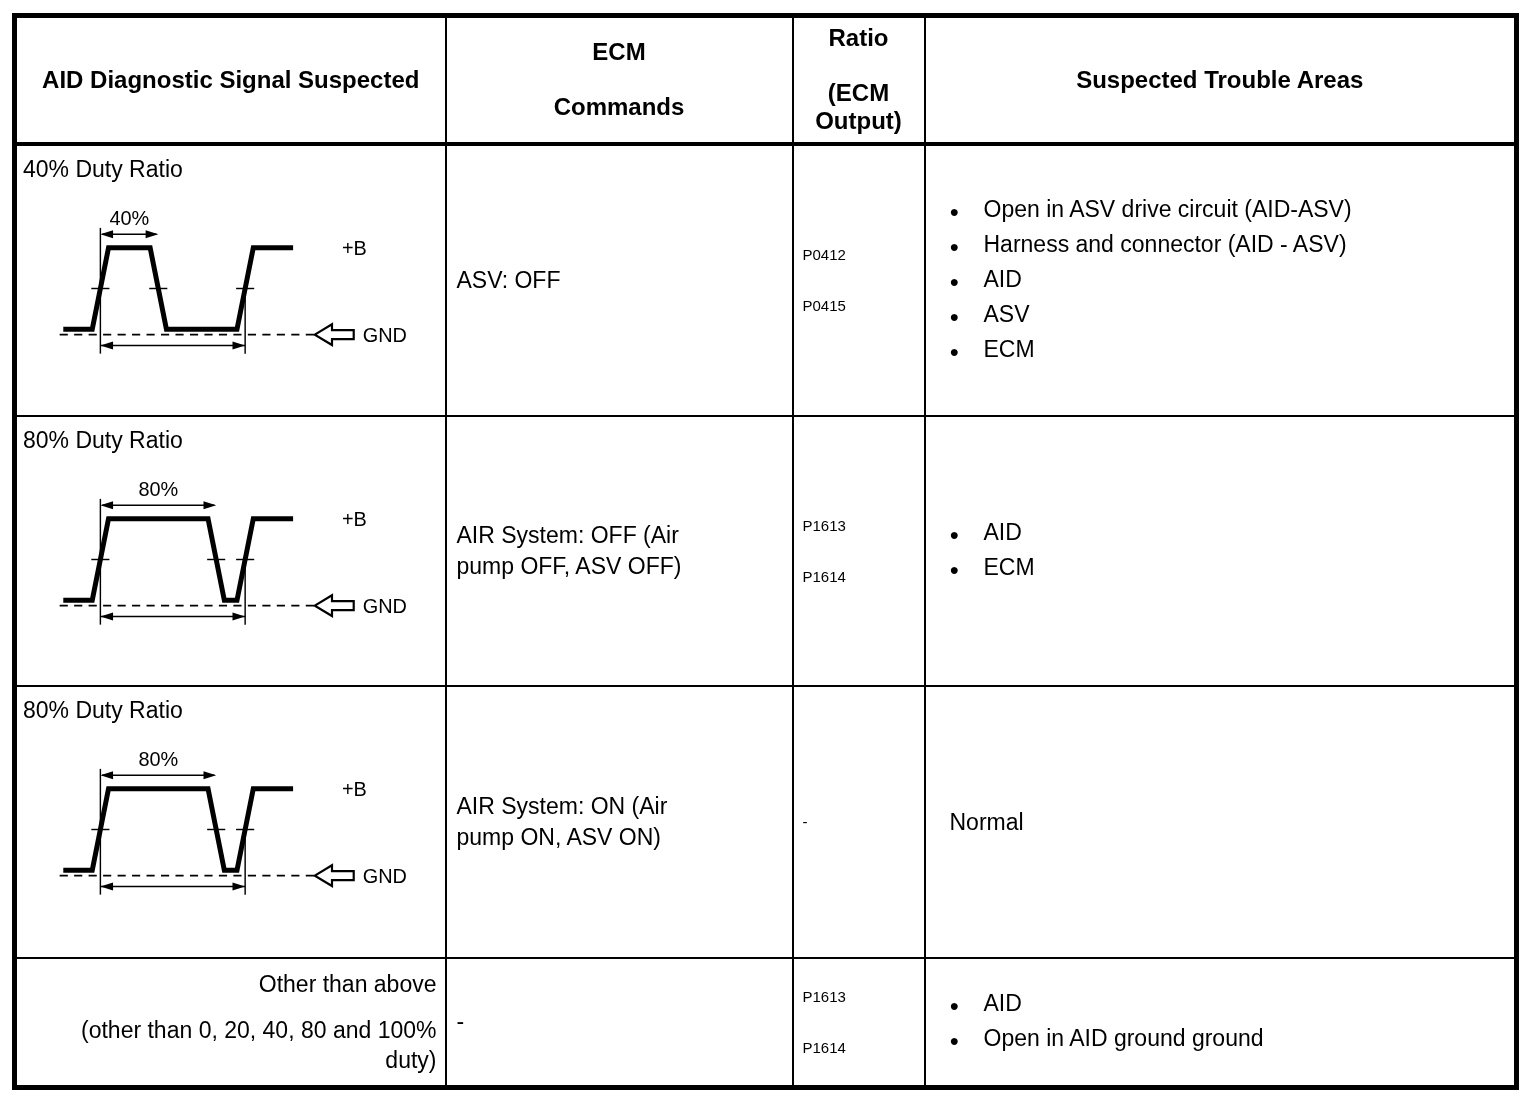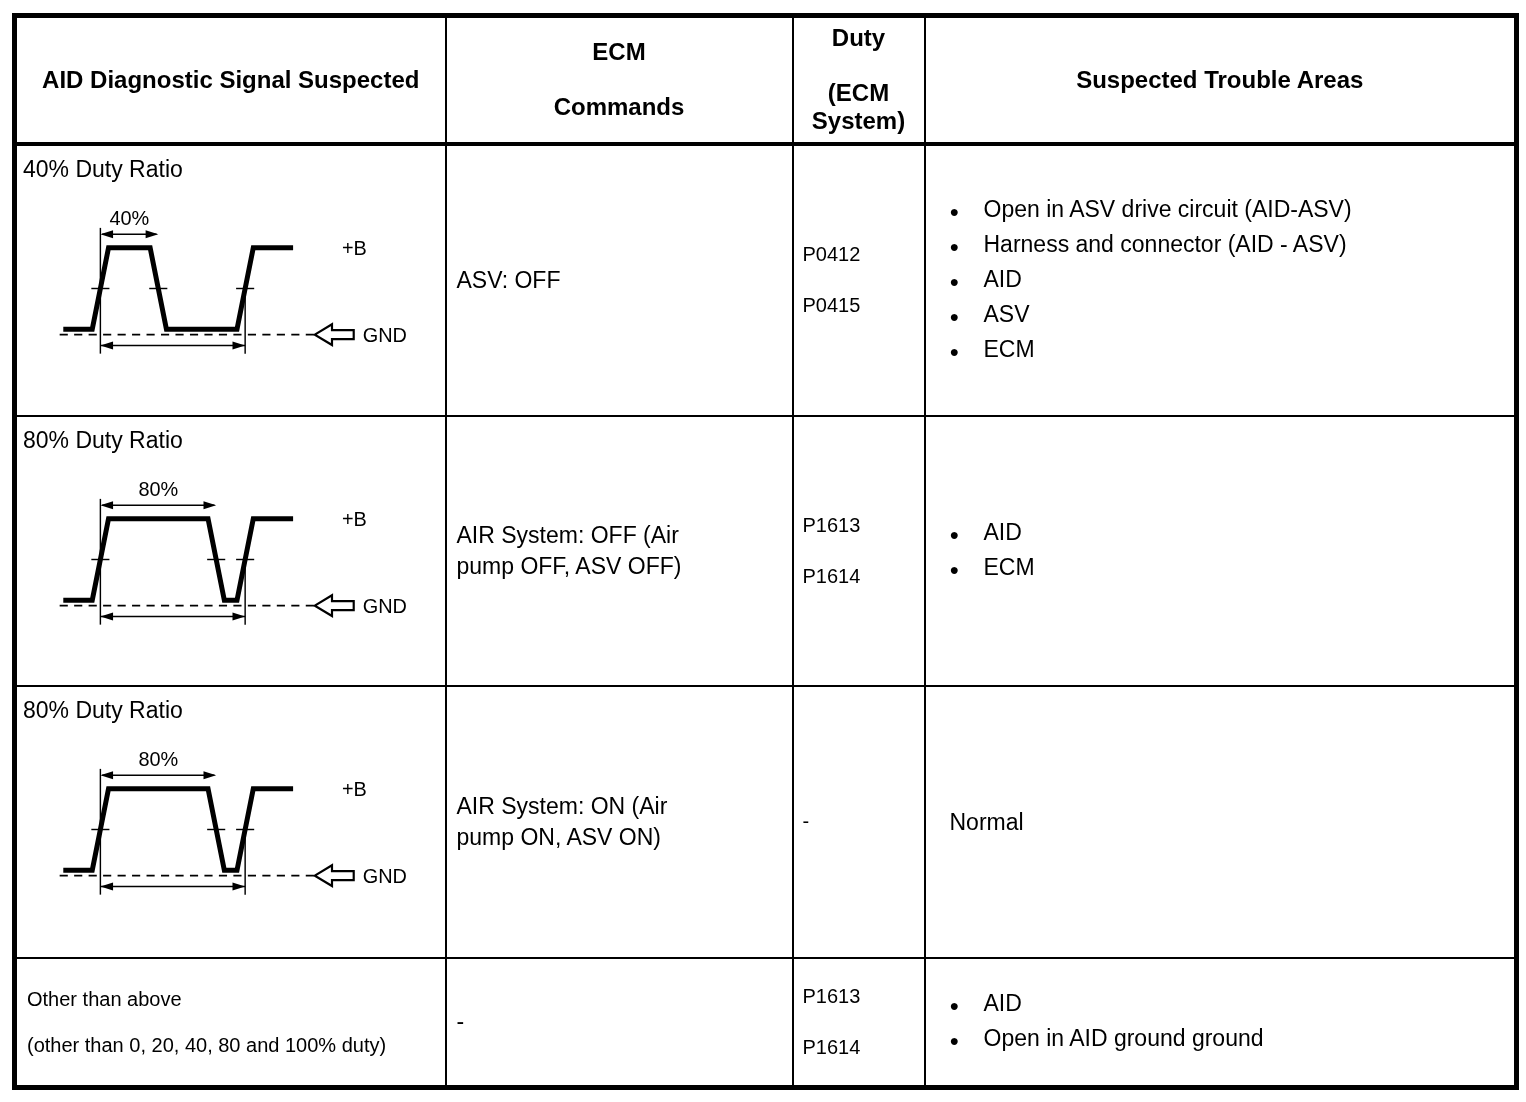--- a/index.html
+++ b/index.html
@@ -40,31 +40,31 @@
   tr.row-3     { height: 272px; }
   tr.row-4     { height: 130px; }
 
   td.wave-cell { vertical-align: top; padding: 8px 12px 0 6px; }
   .cell-title  { font-size: 23px; line-height: 30px; }
   .wave-svg    { display: block; margin: 14px 0 0 24px; }
 
   td.cmd-cell  { font-size: 23px; line-height: 31px; padding: 0 72px 0 10px; }
   td.dash-cell { font-size: 23px; padding: 0 0 0 10px; }
 
-  td.dtc-cell  { font-size: 20px; padding: 0 0 0 9px; }
+  td.dtc-cell  { font-size: 15px; padding: 0 0 0 9px; }
   .dtc-line    { line-height: 27px; }
   .dtc-line + .dtc-line { margin-top: 24px; }
 
   td.trouble-cell { padding: 0 6px 0 24px; font-size: 23px; }
   ul.bullets { list-style: none; }
   ul.bullets li { display: flex; align-items: baseline; line-height: 33px; }
   .dot { font-size: 16px; width: 34px; flex: 0 0 34px; }
   .plain-text { line-height: 30px; }
 
-  td.other-cell { font-size: 20px; line-height: 30px; padding: 0 8px 0 10px; vertical-align: middle; }
+  td.other-cell { font-size: 23px; line-height: 30px; padding: 0 8px 0 10px; vertical-align: middle; text-align: right; }
   .sub-line { margin-top: 16px; }
 
   
   .thin  { stroke: #000; stroke-width: 1.6; fill: none; }
   .dash  { stroke: #000; stroke-width: 2; fill: none; stroke-dasharray: 9 7; }
   .trace { stroke: #000; stroke-width: 5.5; fill: none; stroke-linejoin: miter; }
   .head  { fill: #000; stroke: none; }
   .outline { fill: #fff; stroke: #000; stroke-width: 2.4; stroke-linejoin: miter; }
   .wave-text { font-size: 22px; fill: #000; font-family: "Liberation Sans", "DejaVu Sans", sans-serif; }
 </style>
@@ -82,22 +82,22 @@
     <thead>
       <tr class="hdr-row">
         <th>
           <div class="hline">AID Diagnostic Signal Suspected</div>
         </th>
         <th>
           <div class="hline">ECM</div>
           <div class="hline hgap">Commands</div>
         </th>
         <th>
-          <div class="hline">Duty</div>
-          <div class="hline hgap">(ECM System)</div>
+          <div class="hline">Ratio</div>
+          <div class="hline hgap">(ECM Output)</div>
         </th>
         <th>
           <div class="hline">Suspected Trouble Areas</div>
         </th>
       </tr>
     </thead>
     <tbody>
 
       <tr class="row-1">
         <td class="wave-cell">

